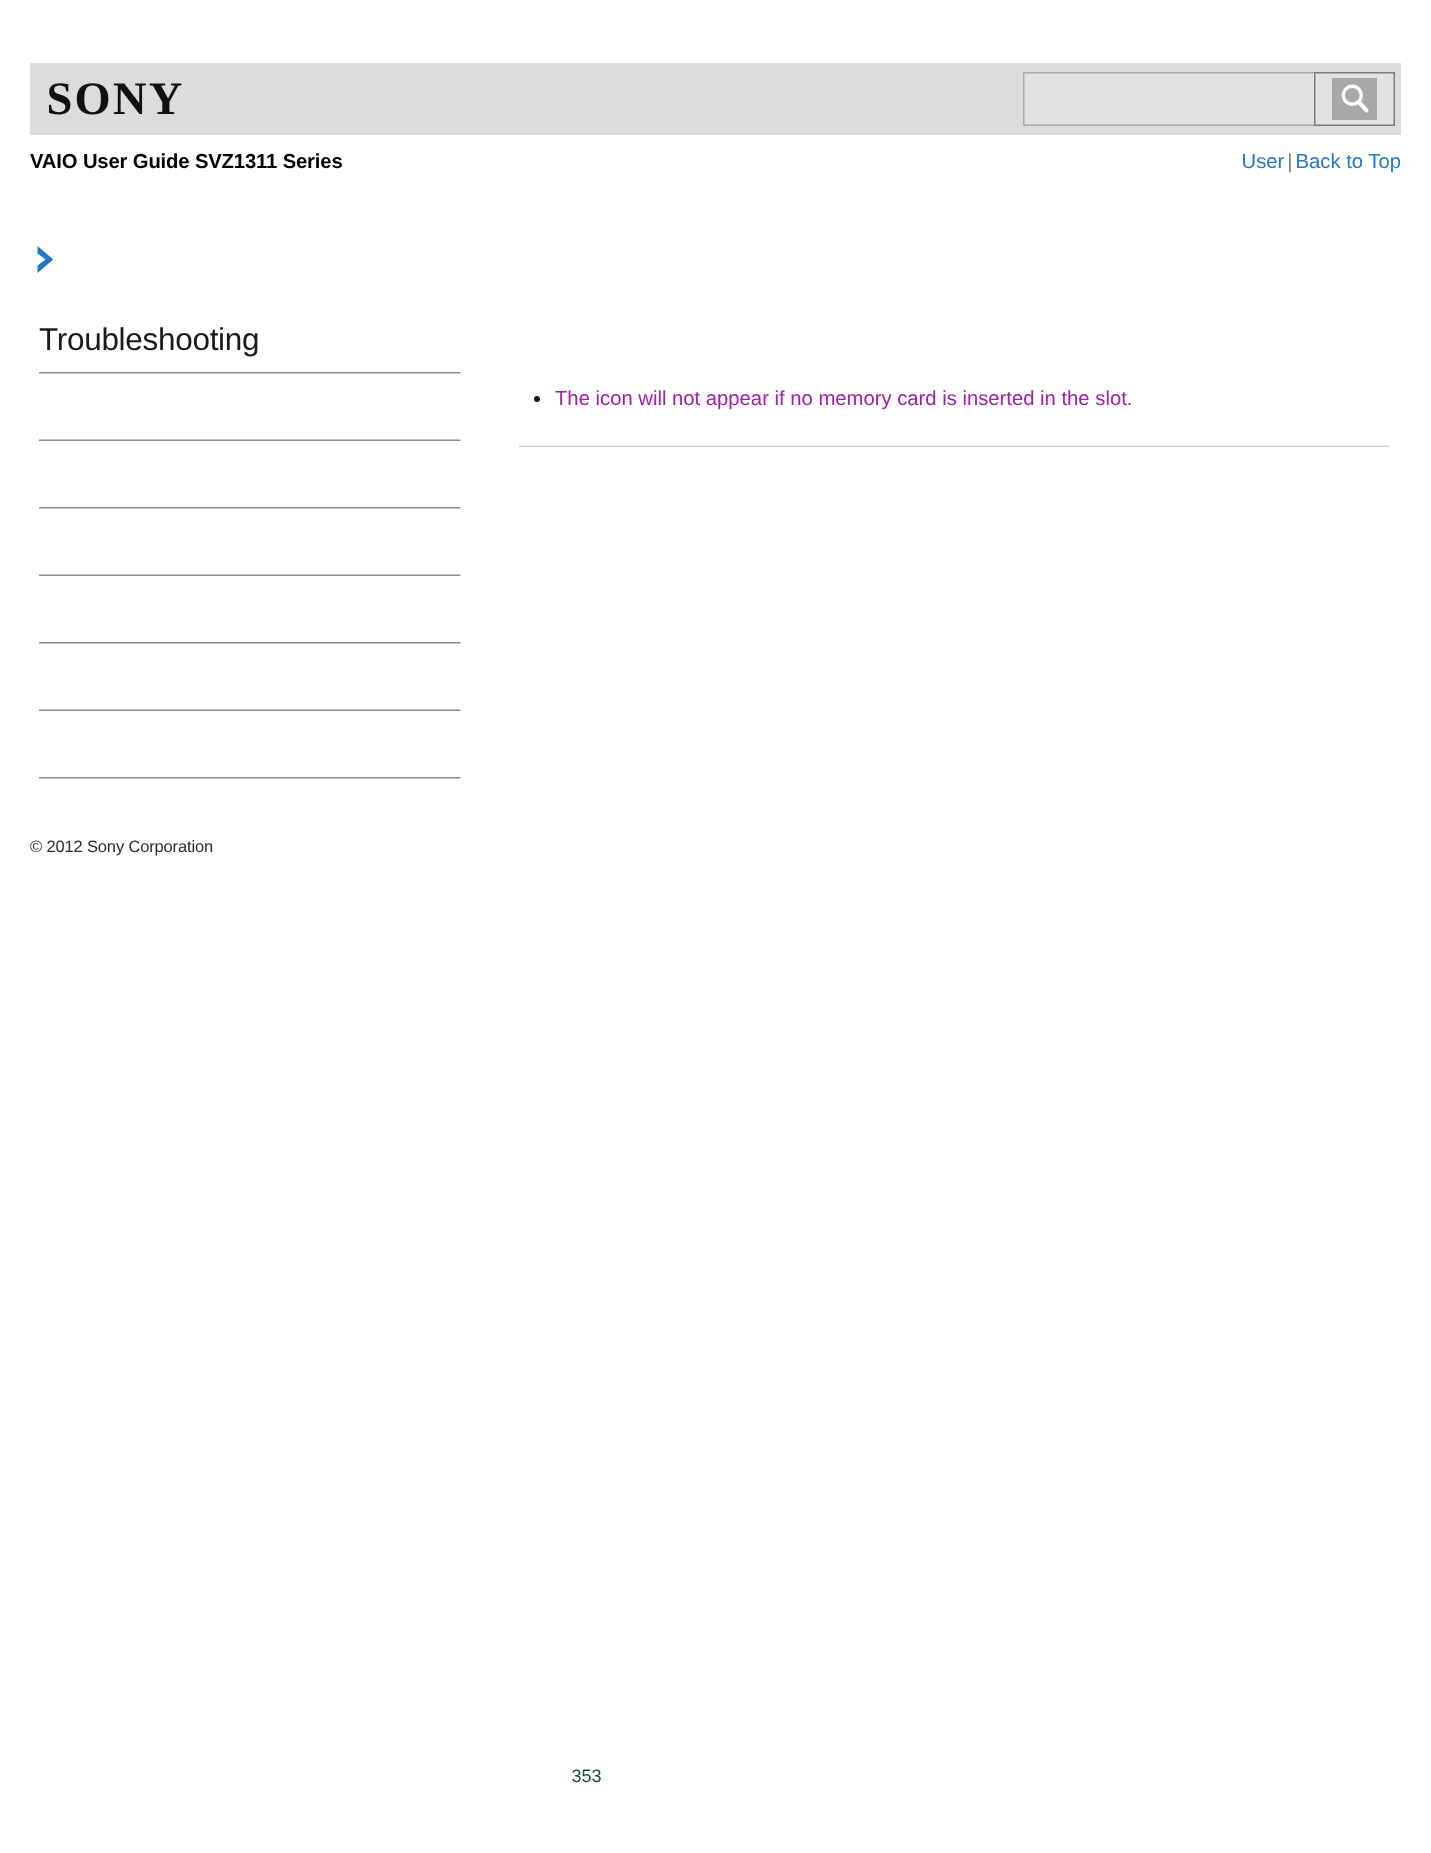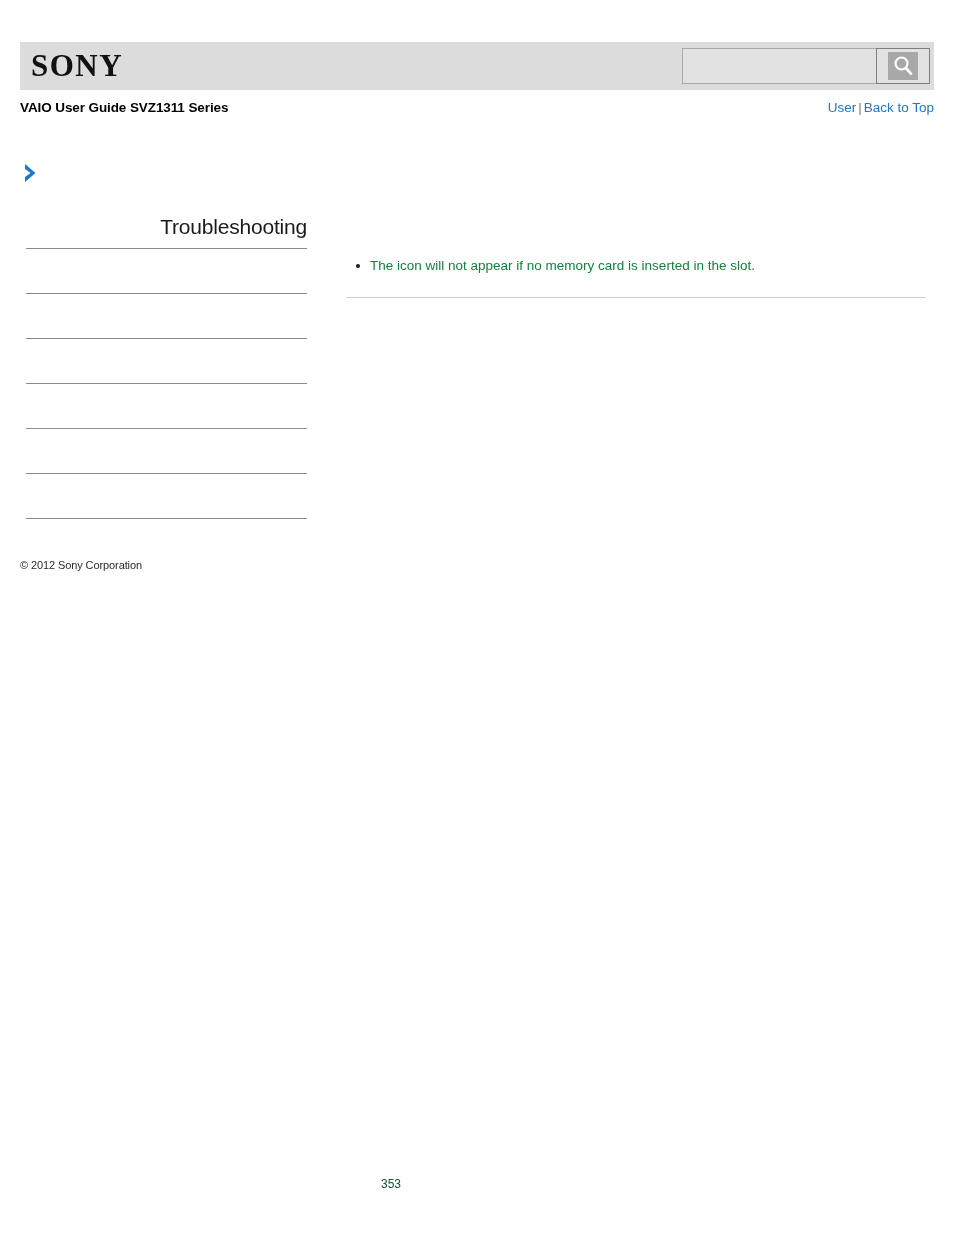--- a/index.html
+++ b/index.html
@@ -134,21 +134,20 @@
     color: #2077c9;
     margin-left: 6px;
   }
 
   
   #left-col {
     position: absolute;
     left: 26px;
     top: 214px;
     width: 281px;
-    text-align: right;
   }
   #section-title {
     font-size: 21px;
     font-weight: 400;
     color: #1a1a1a;
     line-height: 26px;
     padding-bottom: 8px;
     border-bottom: 1px solid #8c8c8c;
     letter-spacing: -0.2px;
   }
@@ -173,21 +172,21 @@
   #notes-list {
     margin: 0;
     padding: 0;
     list-style: none;
   }
   #notes-list li {
     position: relative;
     padding-left: 24px;
     font-size: 13.5px;
     line-height: 20px;
-    color: #15803d;
+    color: #a21caf;
     margin-bottom: 4px;
   }
   #notes-list li::before {
     content: "";
     position: absolute;
     left: 10px;
     top: 8px;
     width: 4px;
     height: 4px;
     border-radius: 50%;

